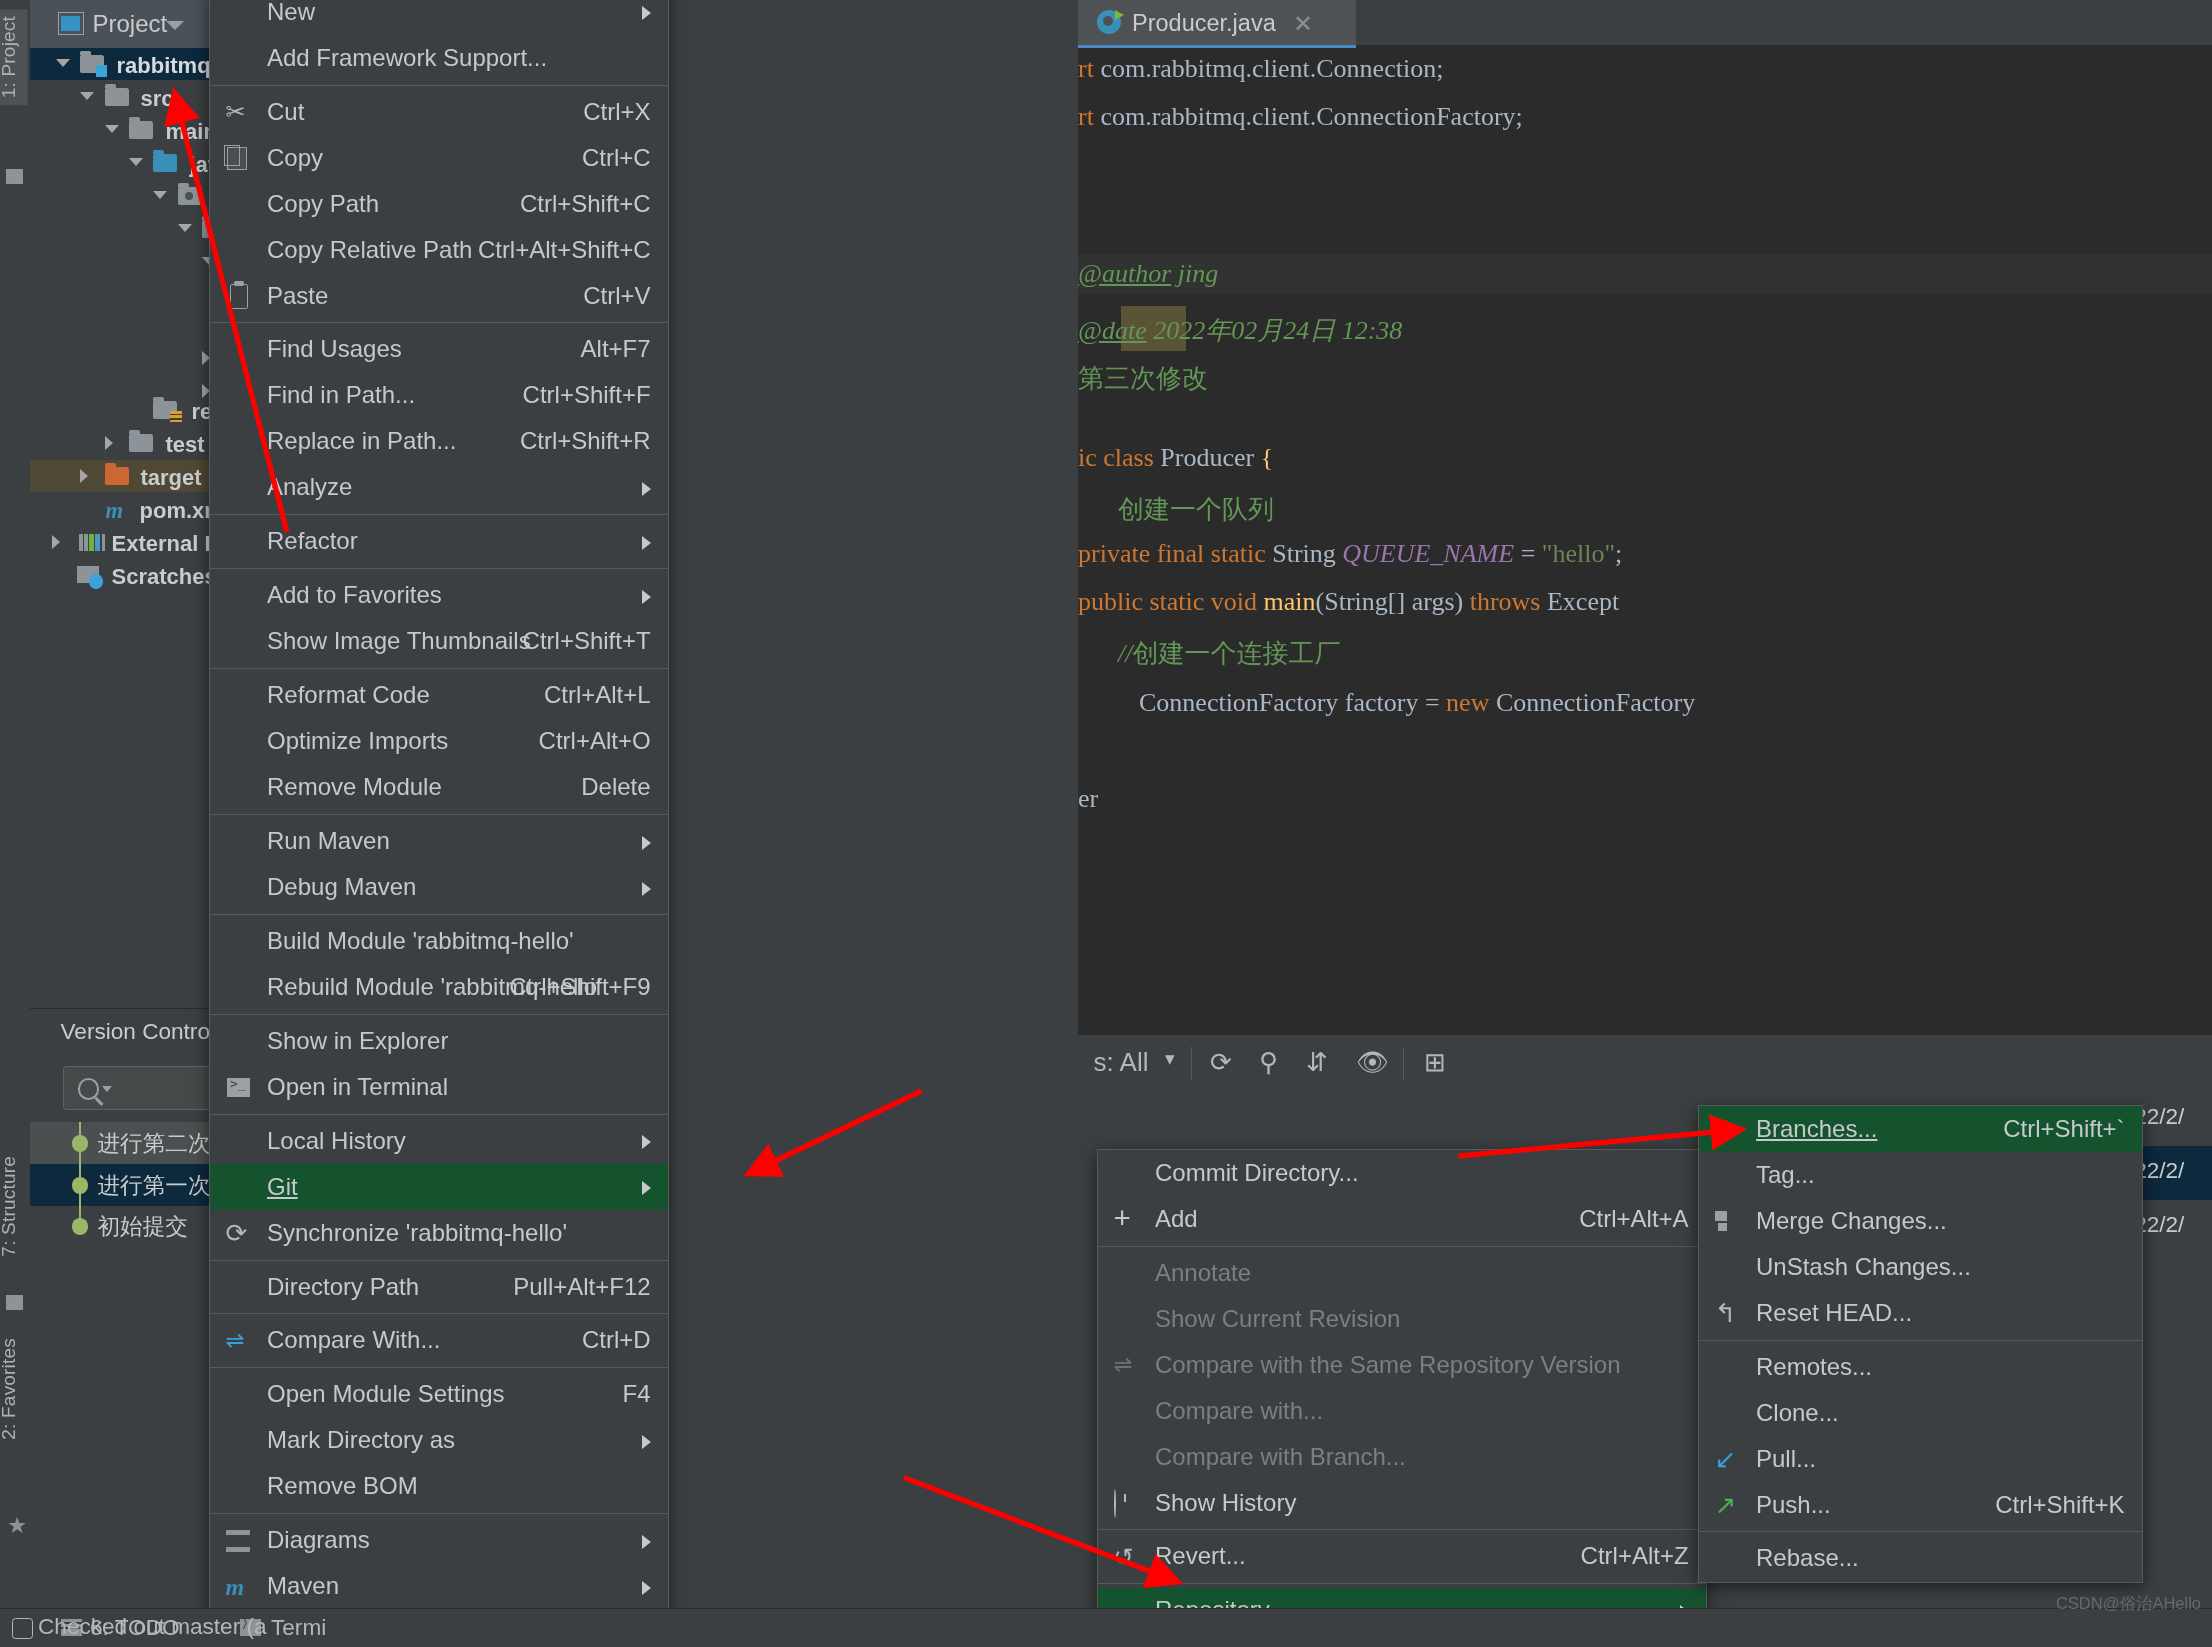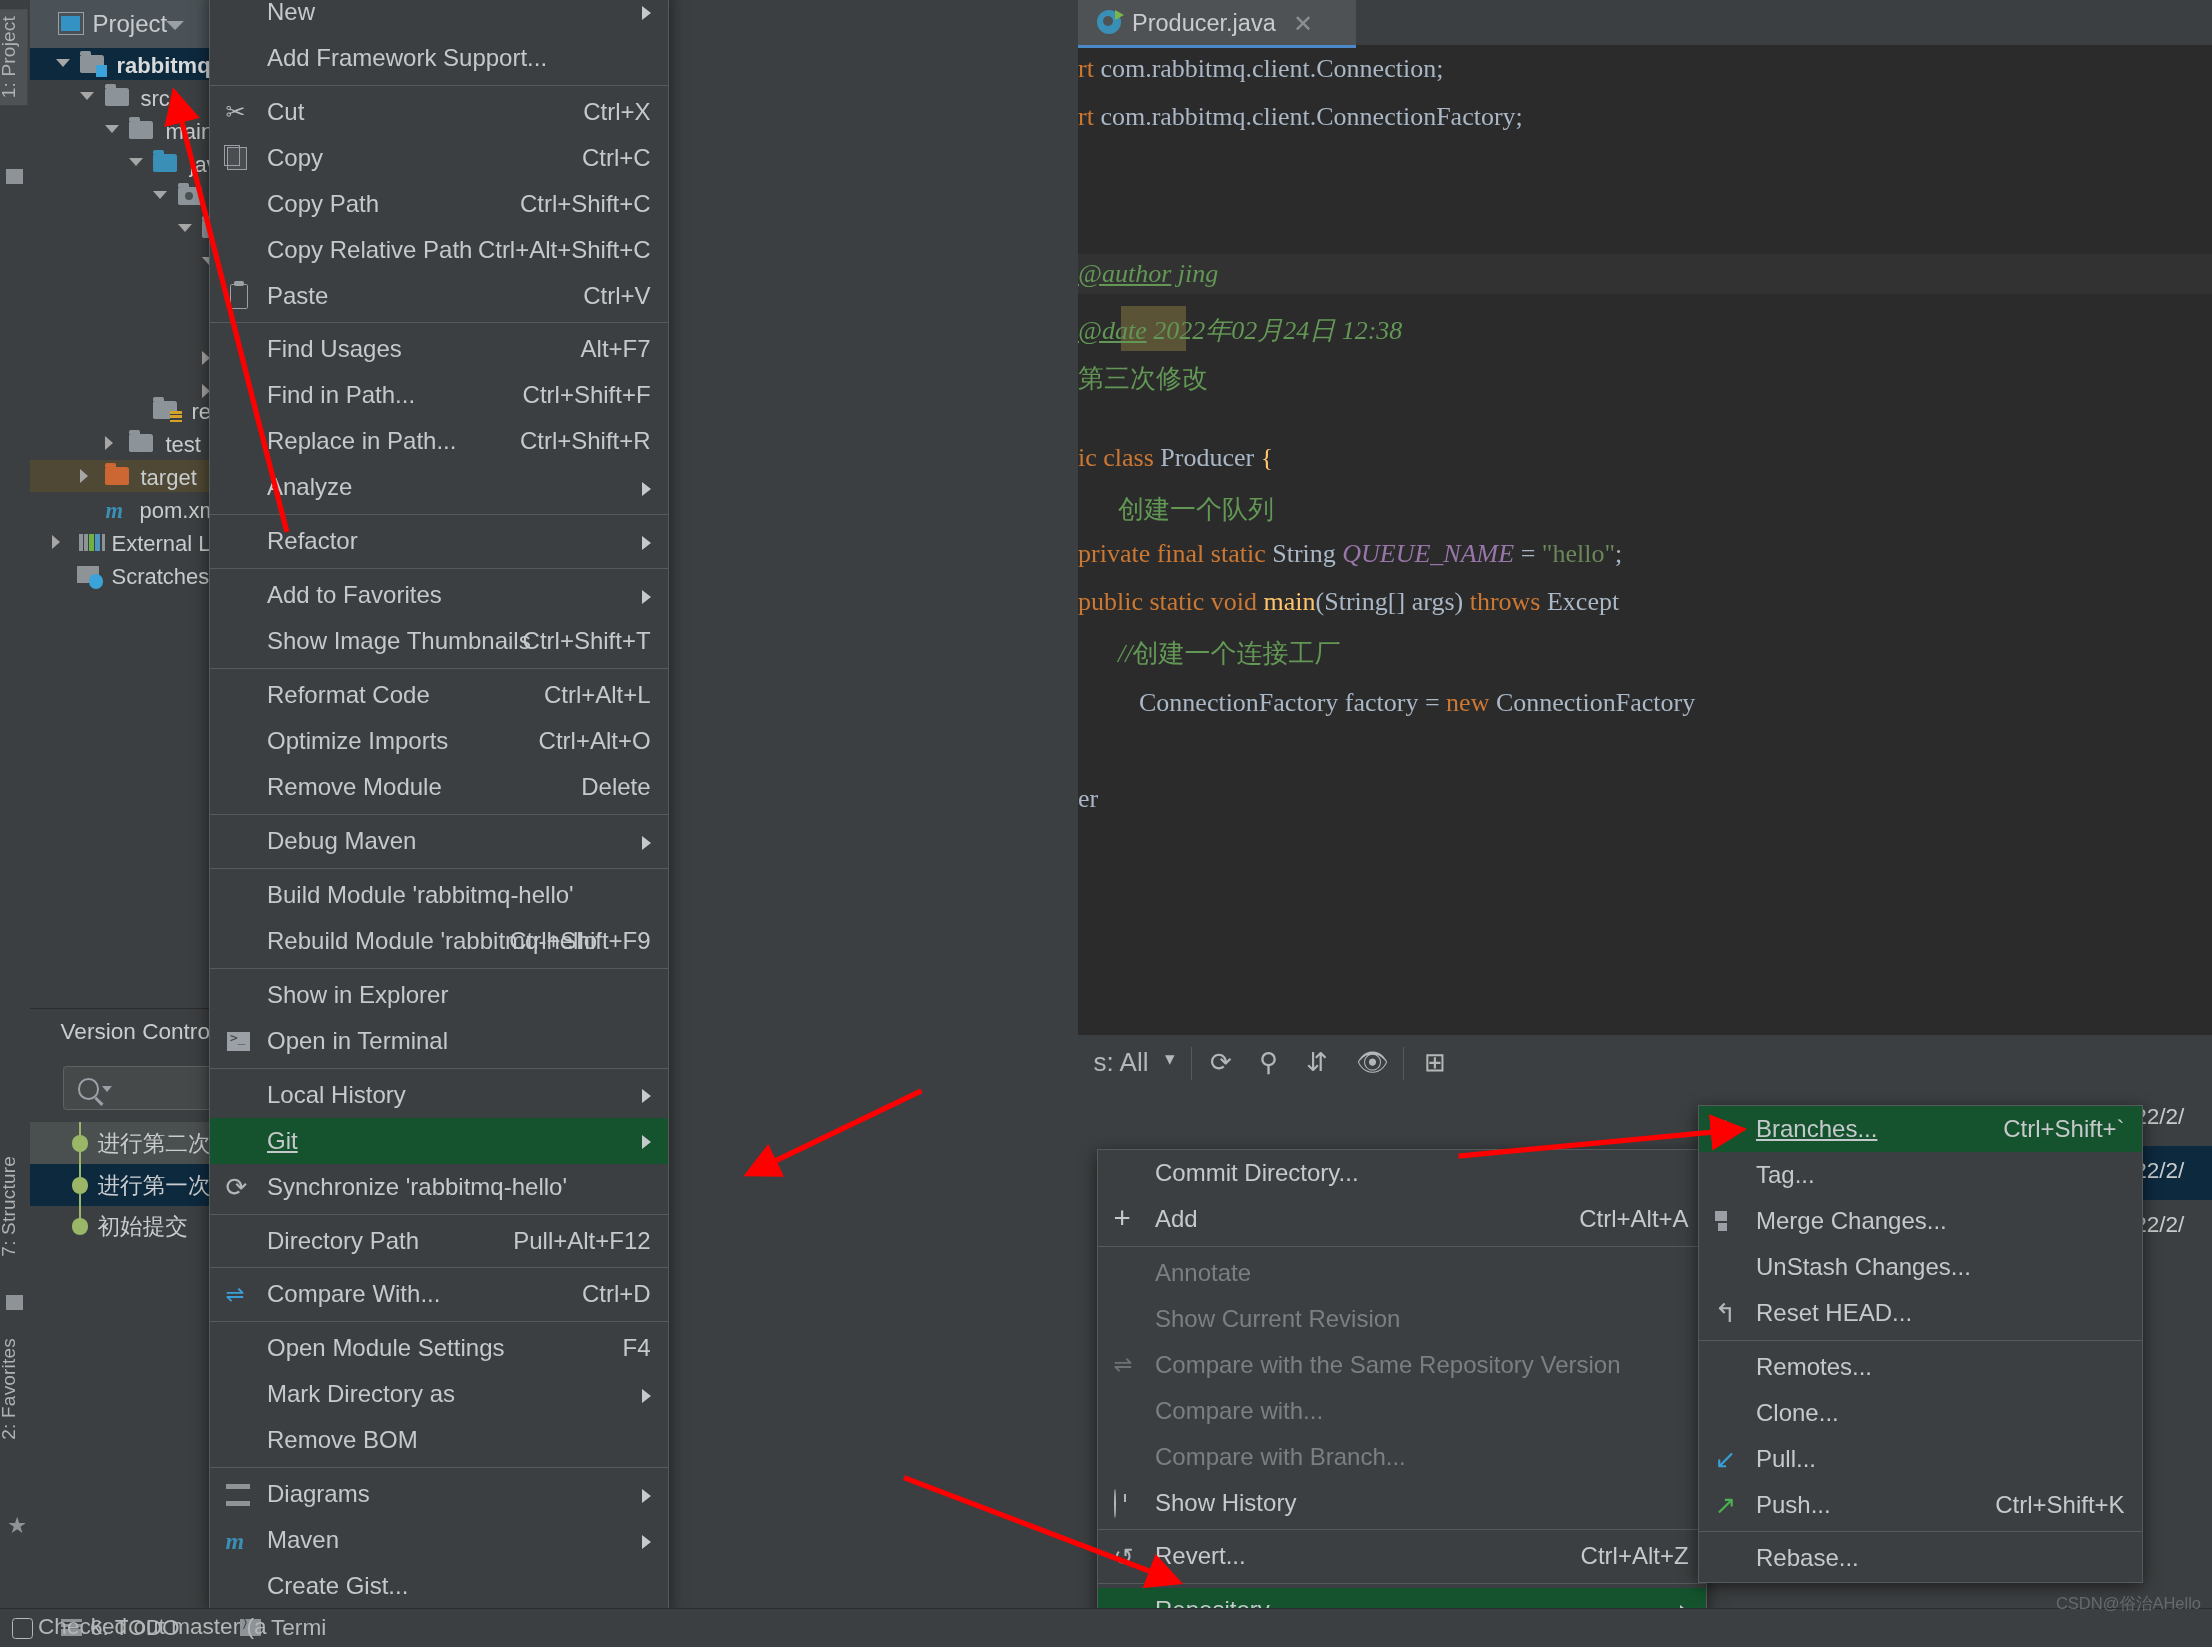--- a/index.html
+++ b/index.html
@@ -26,21 +26,21 @@
 
   
   #project-panel{left:29.5px;top:0;width:353px;height:1008px;background:#3c3f41;border-right:0.9px solid #2b2b2b;}
   #project-header{position:absolute;left:0;top:0;width:353px;height:48px;background:#4a5257;border-bottom:0.9px solid #2b2b2b;}
   #project-header .pico{position:absolute;left:28px;top:12px;width:24px;height:21px;border:1.7px solid #9aa0a6;}
   #project-header .pico i{position:absolute;left:2.6px;top:2.6px;right:2.6px;bottom:2.6px;background:#3592c4;display:block;}
   #project-title{position:absolute;left:63px;top:9.6px;font-size:24px;color:#c8cbce;}
   #project-caret{position:absolute;left:136px;top:21px;width:0;height:0;border-left:9.6px solid transparent;border-right:9.6px solid transparent;border-top:9.6px solid #9aa0a6;}
 
   .trow{position:absolute;left:0;width:353px;height:32px;font-size:22px;color:#c9ccce;white-space:nowrap;}
-  .trow .tw{position:absolute;top:5.2px;}
+  .trow .tw{position:absolute;top:5.2px;font-weight:bold;}
   .tri{position:absolute;top:11.3px;width:0;height:0;}
   .tri.down{border-left:7.8px solid transparent;border-right:7.8px solid transparent;border-top:8.7px solid #a6a6a6;}
   .tri.right{border-top:7.8px solid transparent;border-bottom:7.8px solid transparent;border-left:8.7px solid #a6a6a6;top:8.7px;}
   .fldr{position:absolute;top:7px;width:24px;height:18px;background:#8c9499;border-radius:1.7px 2.6px 1.7px 1.7px;}
   .fldr:before{content:"";position:absolute;left:0;top:-4.3px;width:11.3px;height:4.3px;background:#8c9499;border-radius:1.7px 1.7px 0 0;}
   .fldr.blue{background:#3a8fb7;}
   .fldr.blue:before{background:#3a8fb7;}
   .fldr.orange{background:#cc6633;}
   .fldr.orange:before{background:#cc6633;}
   .fldr.pkg:after{content:"";position:absolute;left:7.8px;top:5.2px;width:7.8px;height:7.8px;border-radius:50%;background:#4a5256;}
@@ -416,20 +416,25 @@
   <div class="mi">
     <span class="lab">Optimize Imports</span>
       <span class="acc" style="right:17.4px;">Ctrl+Alt+O</span>
     </div>
   <div class="mi">
     <span class="lab">Remove Module</span>
       <span class="acc" style="right:17.4px;">Delete</span>
     </div>
   <div class="msep"></div>
   <div class="mi">
+    <span class="mico-box"><i class="ic-gear"></i></span>
+    <span class="lab">Run Maven</span>
+      <span class="arw" style="right:17.4px;"></span>
+    </div>
+  <div class="mi">
     <span class="mico-box"><i class="ic-gear green"></i></span>
     <span class="lab">Debug Maven</span>
       <span class="arw" style="right:17.4px;"></span>
     </div>
   <div class="msep"></div>
   <div class="mi">
     <span class="lab">Build Module 'rabbitmq-hello'</span>
     </div>
   <div class="mi">
     <span class="lab">Rebuild Module 'rabbitmq-hello'</span>

